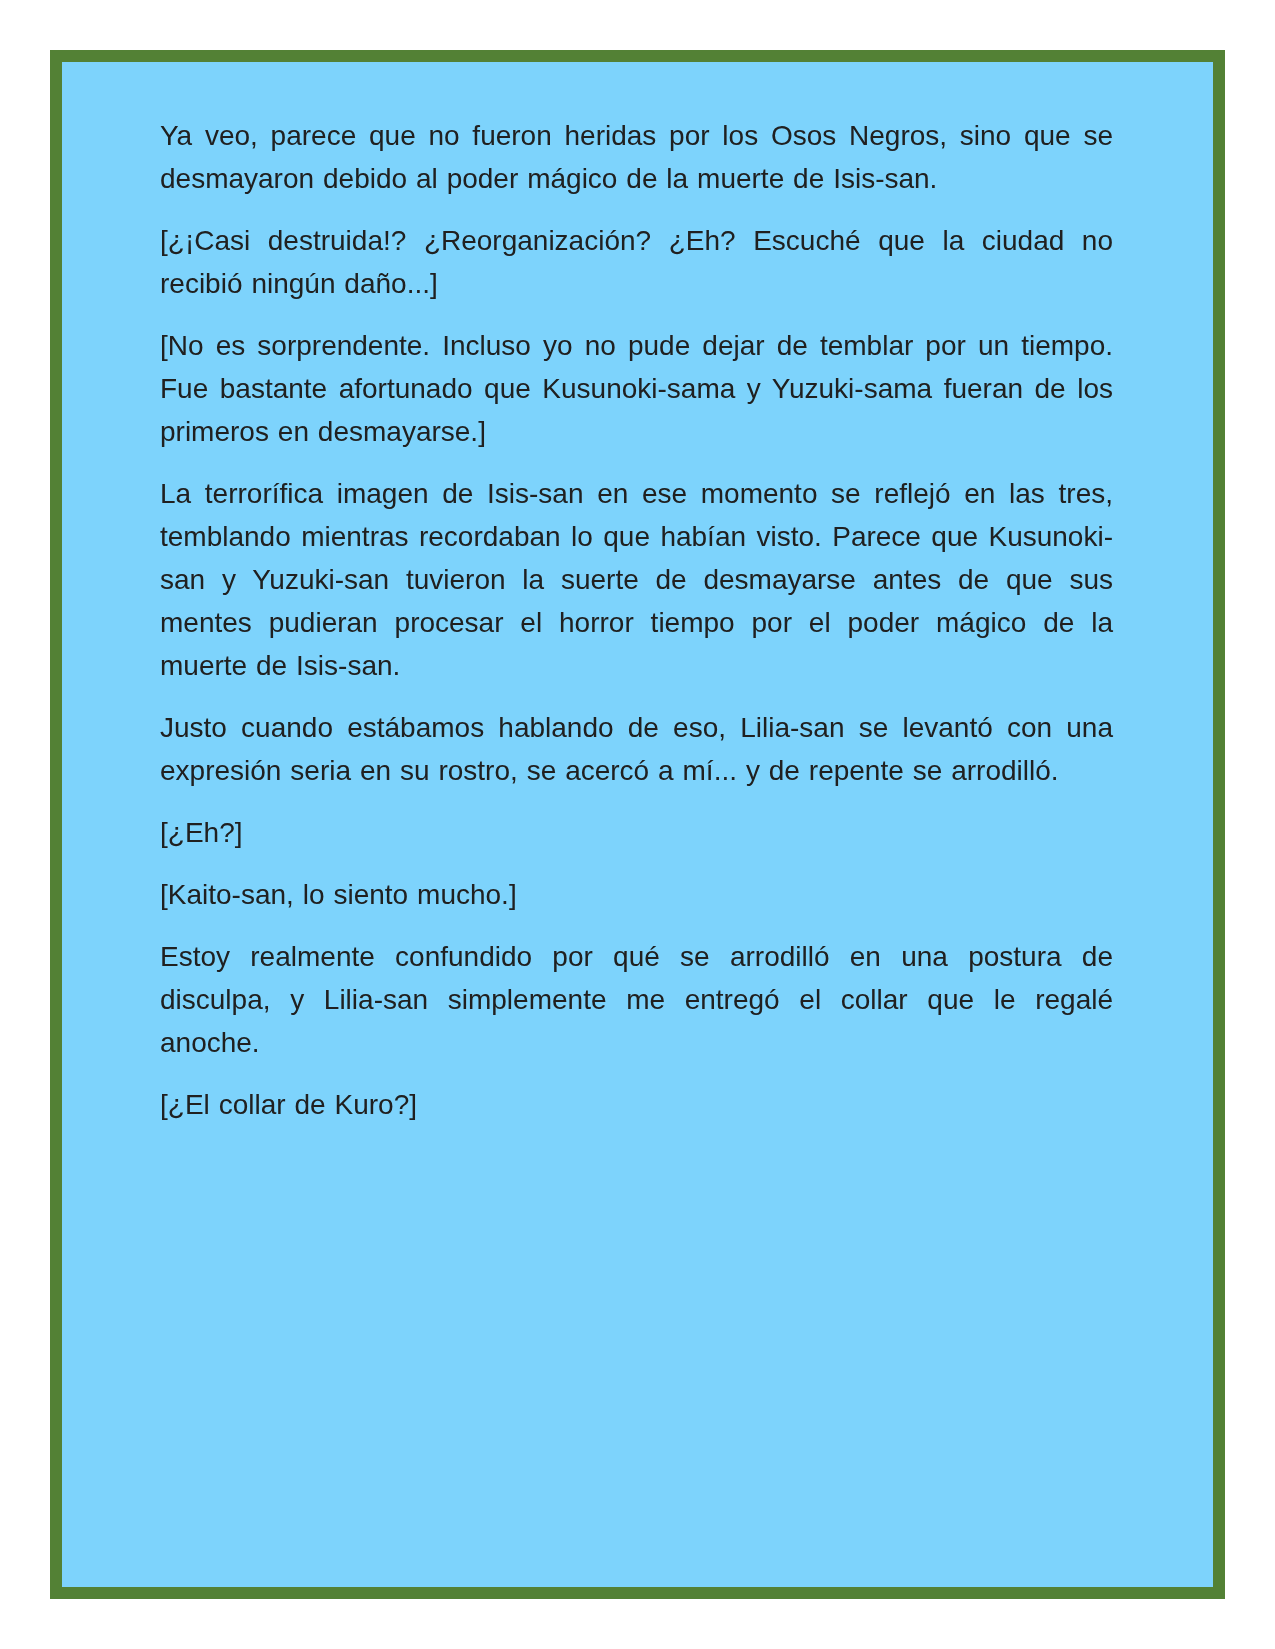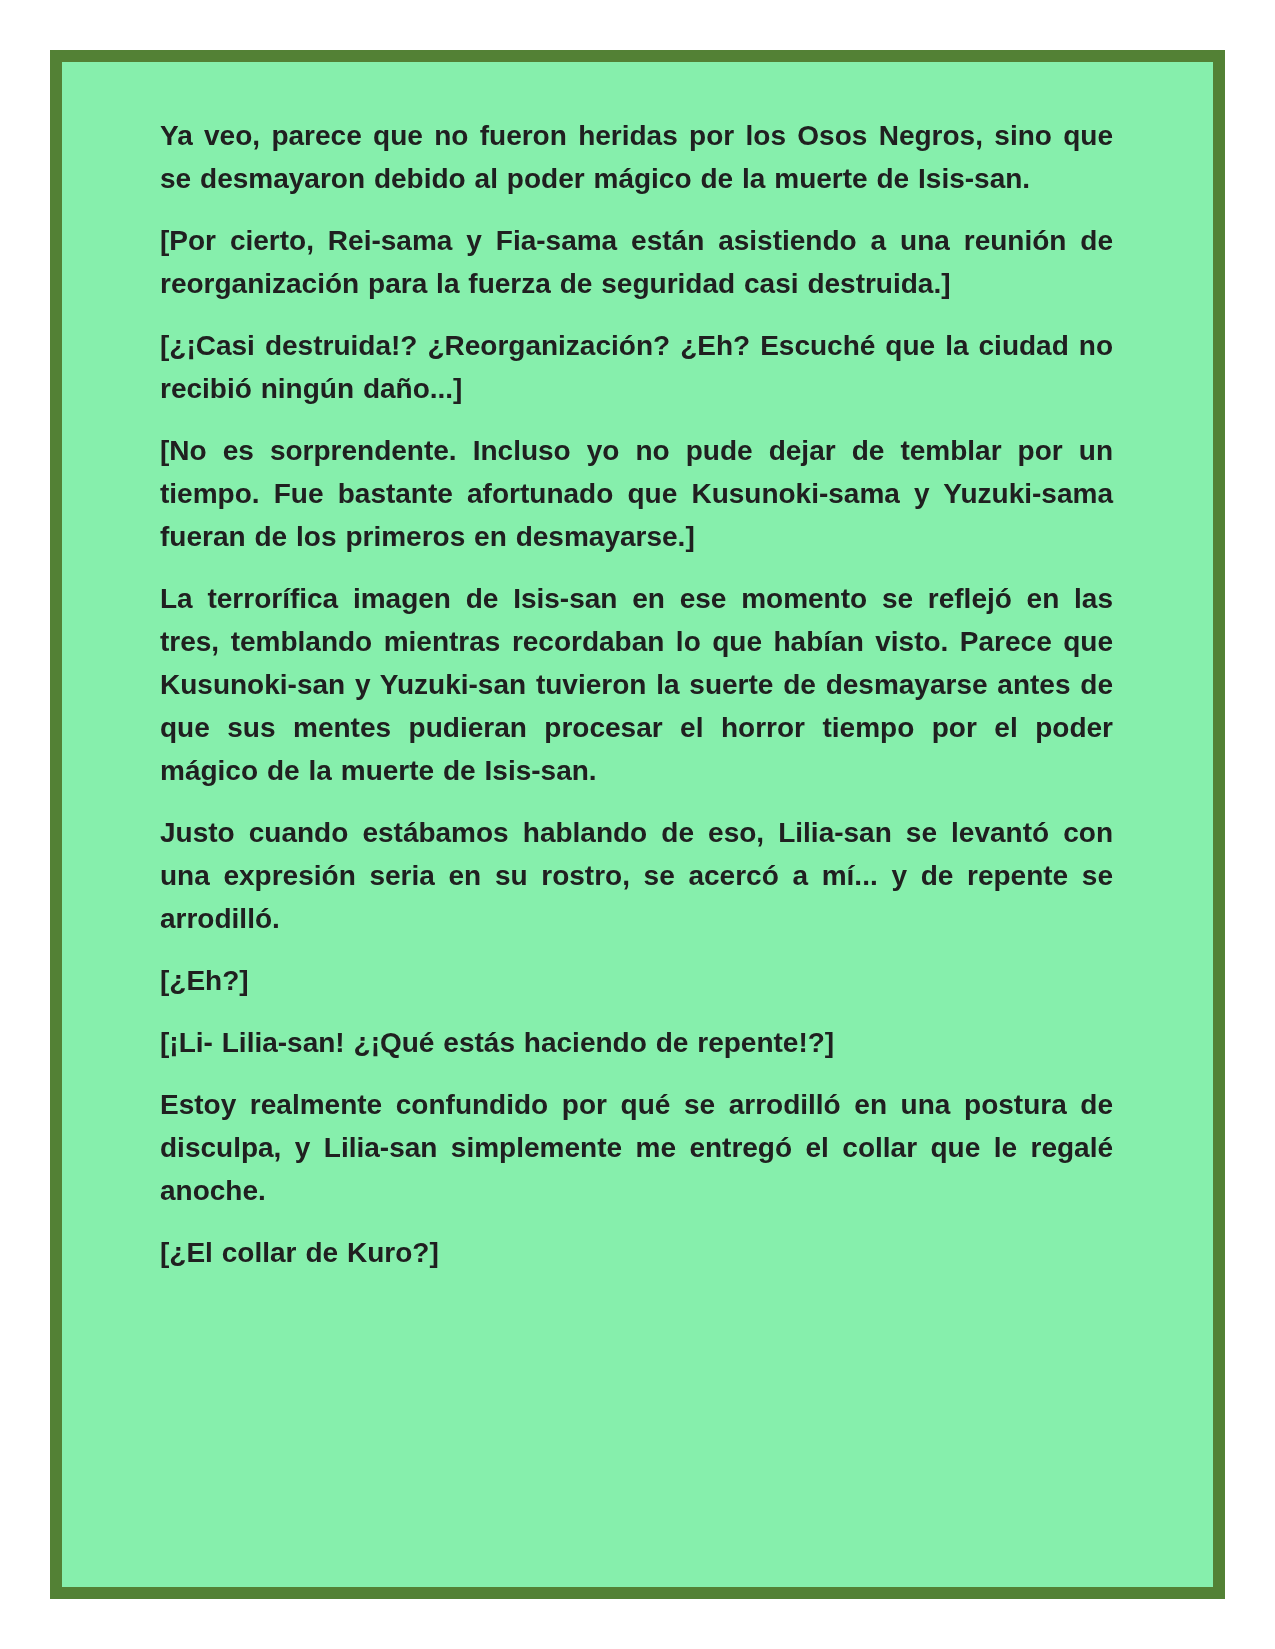--- a/index.html
+++ b/index.html
@@ -16,22 +16,21 @@
     overflow: hidden;
   }
   .frame {
     position: absolute;
     top: 50px;
     left: 50px;
     width: 1175px;
     height: 1549px;
     box-sizing: border-box;
     border: 12px solid #538135;
-    background: #86efac;
-    font-weight: bold;
+    background: #7dd3fc;
   }
   .content {
     box-sizing: border-box;
     width: 100%;
     height: 100%;
     padding: 52px 100px 0 98px;
     overflow: hidden;
   }
   .para {
     margin: 0 0 19px 0;
@@ -43,24 +42,23 @@
     word-spacing: 0.04em;
   }
 </style>
 </head>
 <body>
 
 <div class="page">
   <div class="frame" style="border-color: rgb(83, 129, 53);">
     <div class="content">
       <p class="para" style="color: rgb(32, 32, 32);">Ya veo, parece que no fueron heridas por los Osos Negros, sino que se desmayaron debido al poder mágico de la muerte de Isis-san.</p>
-      <p class="para" style="color: rgb(32, 32, 32);">[Por cierto, Rei-sama y Fia-sama están asistiendo a una reunión de reorganización para la fuerza de seguridad casi destruida.]</p>
       <p class="para" style="color: rgb(32, 32, 32);">[¿¡Casi destruida!? ¿Reorganización? ¿Eh? Escuché que la ciudad no recibió ningún daño...]</p>
       <p class="para" style="color: rgb(32, 32, 32);">[No es sorprendente. Incluso yo no pude dejar de temblar por un tiempo. Fue bastante afortunado que Kusunoki-sama y Yuzuki-sama fueran de los primeros en desmayarse.]</p>
       <p class="para" style="color: rgb(32, 32, 32);">La terrorífica imagen de Isis-san en ese momento se reflejó en las tres, temblando mientras recordaban lo que habían visto. Parece que Kusunoki-san y Yuzuki-san tuvieron la suerte de desmayarse antes de que sus mentes pudieran procesar el horror tiempo por el poder mágico de la muerte de Isis-san.</p>
       <p class="para" style="color: rgb(32, 32, 32);">Justo cuando estábamos hablando de eso, Lilia-san se levantó con una expresión seria en su rostro, se acercó a mí... y de repente se arrodilló.</p>
       <p class="para" style="color: rgb(32, 32, 32);">[¿Eh?]</p>
-      <p class="para" style="color: rgb(32, 32, 32);">[¡Li- Lilia-san! ¿¡Qué estás haciendo de repente!?]</p>
+      <p class="para" style="color: rgb(32, 32, 32);">[Kaito-san, lo siento mucho.]</p>
       <p class="para" style="color: rgb(32, 32, 32);">Estoy realmente confundido por qué se arrodilló en una postura de disculpa, y Lilia-san simplemente me entregó el collar que le regalé anoche.</p>
       <p class="para" style="color: rgb(32, 32, 32);">[¿El collar de Kuro?]</p>
     </div>
   </div>
 </div>
 
 </body></html>

